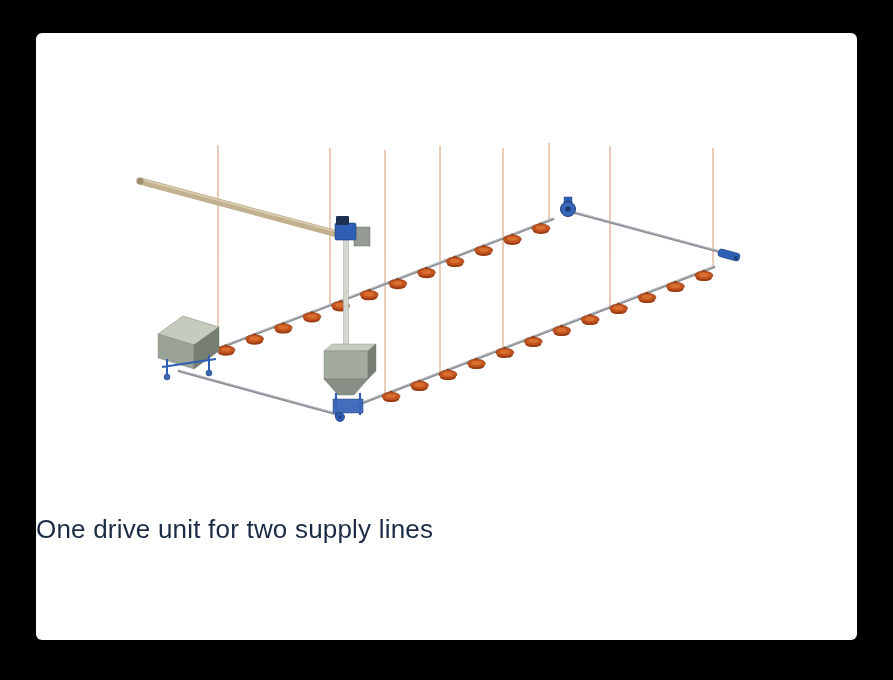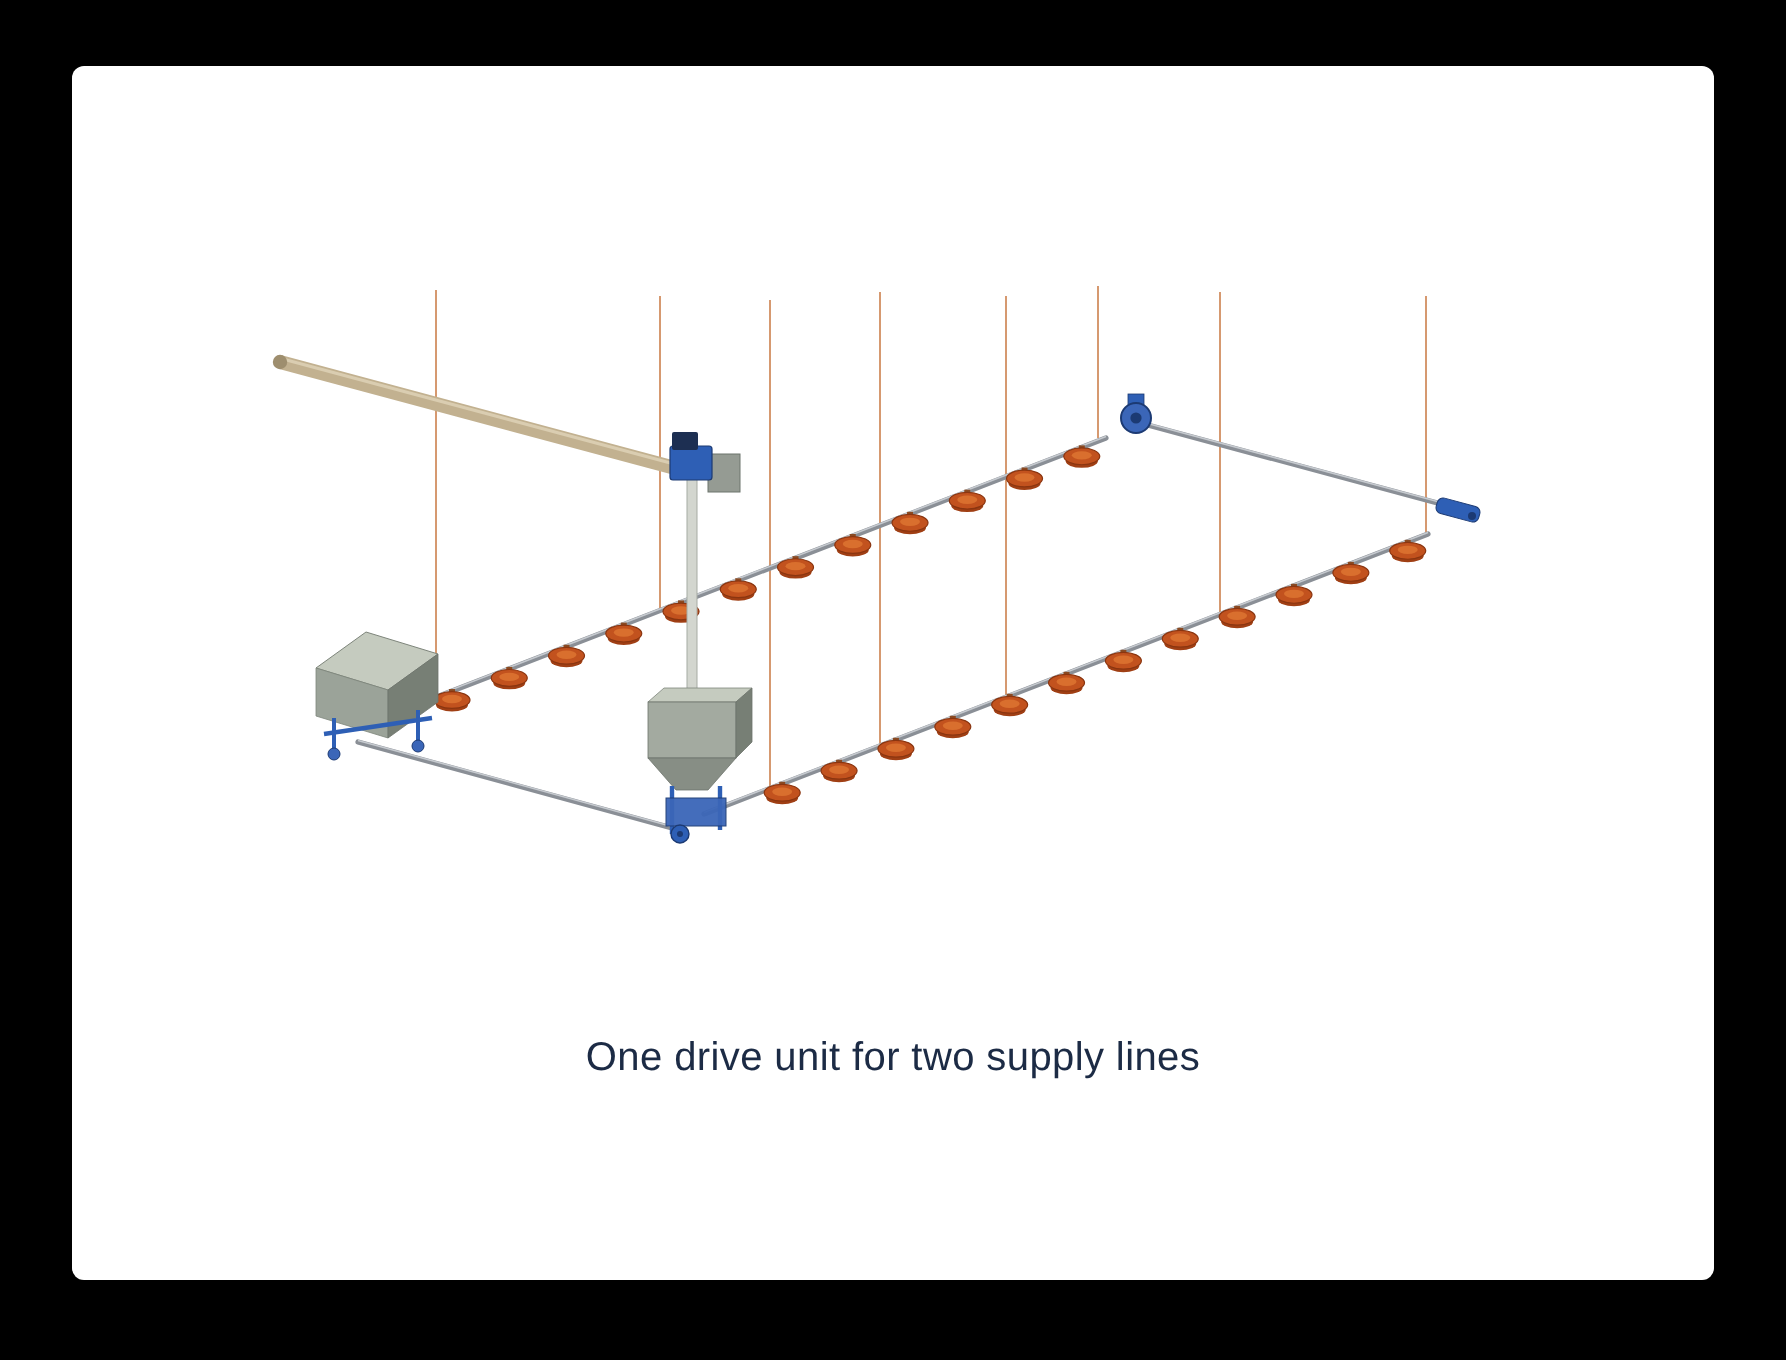--- a/index.html
+++ b/index.html
@@ -6,22 +6,22 @@
   body{
     width:893px;height:680px;position:relative;background:#000;
     font-family:"Liberation Sans",sans-serif;overflow:hidden;
   }
   .card{
     position:absolute;left:36px;top:33px;width:821px;height:607px;
     background:#ffffff;border-radius:6px;overflow:hidden;
   }
   .diagram-svg{position:absolute;left:0;top:0;width:100%;height:100%;display:block;}
   .caption{
-    position:absolute;left:0;right:0;top:482px;text-align:center;
-    font-size:20px;line-height:28px;color:#1c2b45;letter-spacing:0.2px;
+    position:absolute;left:0;right:0;top:482px;text-align:left;
+    font-size:26px;line-height:28px;color:#1c2b45;letter-spacing:0.2px;
     font-weight:400;
   }
 </style>
 </head>
 <body>
 
 <div class="card">
   <svg class="diagram-svg" xmlns="http://www.w3.org/2000/svg" viewBox="0 0 821 607">
       <line x1="182" y1="112" x2="182" y2="314" stroke="#d08858" stroke-width="1" opacity="0.85"></line>
       <line x1="294" y1="115" x2="294" y2="272" stroke="#d08858" stroke-width="1" opacity="0.85"></line>

